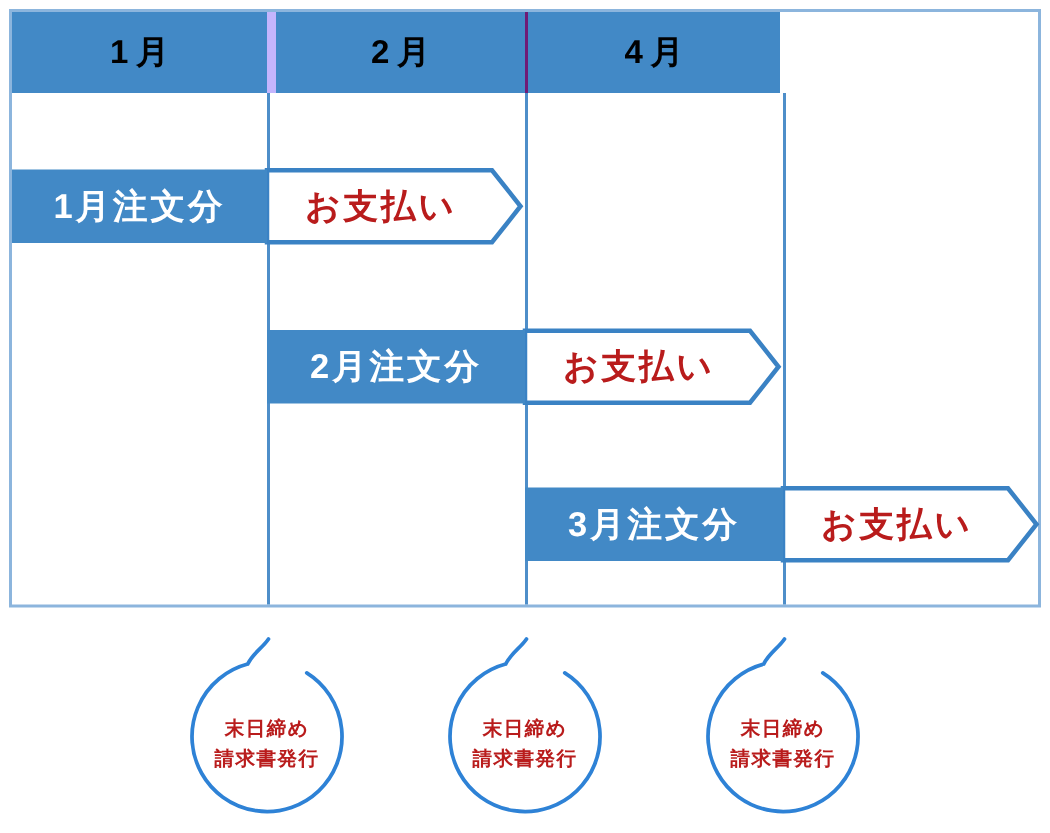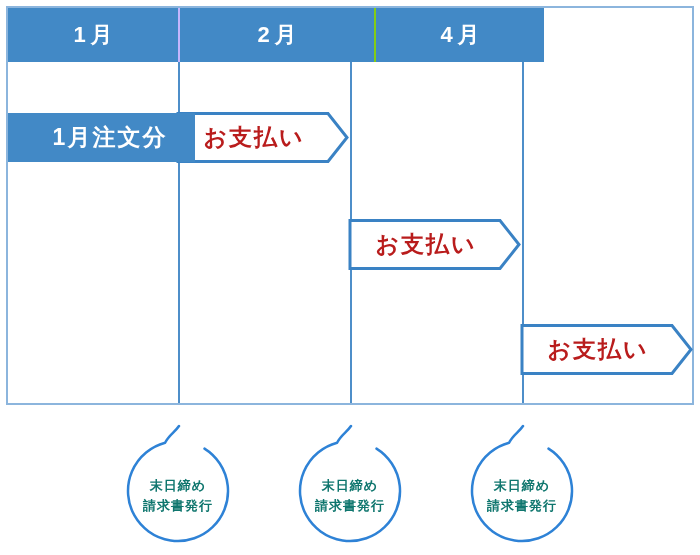--- a/index.html
+++ b/index.html
@@ -6,35 +6,35 @@
   body{font-family:"Liberation Sans","DejaVu Sans",sans-serif;}
   #stage{position:relative;width:700px;height:555px;background:#ffffff;overflow:hidden;}
 
   
   .sched-table{
     position:absolute;left:6px;top:6px;width:684px;height:395px;
     border:2px solid #8CB5DD;overflow:visible;background:#ffffff;
   }
   .hdr{position:absolute;left:0;top:0;width:684px;height:54px;display:flex;}
   .hdr-cell{
-    background:#4289C6;color:#ffffff;font-weight:bold;font-size:22px;
+    background:#4289C6;color:#000000;font-weight:bold;font-size:22px;
     display:flex;align-items:center;justify-content:center;
     letter-spacing:5px;text-indent:5px;box-sizing:border-box;
   }
   .hdr-cell.c1{width:170px;}
-  .hdr-cell.c2,.hdr-cell.c3{width:196px;border-left:2px solid #c4b5fd;}
-  .hdr-cell.c4{width:170px;border-left:2px solid #84cc16;}
+  .hdr-cell.c2,.hdr-cell.c3{width:172px;border-left:6px solid #c4b5fd;}
+  .hdr-cell.c4{width:170px;border-left:2px solid #701a75;}
 
   .vline{position:absolute;top:54px;width:2px;height:341px;background:#4E8EC9;}
   .vline.v1{left:170px;} .vline.v2{left:342px;} .vline.v3{left:514px;}
 
   .band{
     position:absolute;height:49px;background:#4289C6;
     display:flex;align-items:center;justify-content:center;
-    color:#ffffff;font-weight:bold;font-size:23px;letter-spacing:2px;padding-left:17px;
+    color:#ffffff;font-weight:bold;font-size:23px;letter-spacing:2px;
   }
   .band.b1{left:0;top:105px;width:170px;}
   .band.b2{left:170px;top:212px;width:172px;}
   .band.b3{left:342px;top:317px;width:172px;}
 
   .arrow-svg{position:absolute;width:174px;height:51px;overflow:visible;}
   .arrow-svg.a1{left:170px;top:104px;}
   .arrow-svg.a2{left:342px;top:211px;}
   .arrow-svg.a3{left:514px;top:316px;}
   .arrow-label{
@@ -44,21 +44,21 @@
   }
   .arrow-label.a1{left:170px;top:104px;}
   .arrow-label.a2{left:342px;top:211px;}
   .arrow-label.a3{left:514px;top:316px;}
 
   
   .bubble-svg{position:absolute;width:120px;height:126px;top:422px;overflow:visible;}
   .bubble-svg.p1{left:118px;} .bubble-svg.p2{left:290px;} .bubble-svg.p3{left:462px;}
   .bubble-line{
     position:absolute;width:110px;height:18px;text-align:center;
-    color:#0f766e;font-weight:bold;font-size:13px;letter-spacing:1px;
+    color:#b91c1c;font-weight:bold;font-size:13px;letter-spacing:1px;
   }
   .bubble-line.l1{top:477px;} .bubble-line.l2{top:497px;text-align:center;}
   .bubble-line.p1{left:123px;} .bubble-line.p2{left:295px;} .bubble-line.p3{left:467px;}
 </style>
 </head>
 <body>
 
 <div id="stage">
 
   <div class="sched-table">
@@ -77,20 +77,22 @@
       <polygon points="0,1.5 150,1.5 169,25.5 150,49.5 0,49.5" fill="#ffffff" stroke="#3A82C4" stroke-width="3" stroke-linejoin="miter"></polygon>
     </svg>
     <svg class="arrow-svg a2" viewBox="0 0 174 51">
       <polygon points="0,1.5 150,1.5 169,25.5 150,49.5 0,49.5" fill="#ffffff" stroke="#3A82C4" stroke-width="3" stroke-linejoin="miter"></polygon>
     </svg>
     <svg class="arrow-svg a3" viewBox="0 0 174 51">
       <polygon points="0,1.5 150,1.5 169,25.5 150,49.5 0,49.5" fill="#ffffff" stroke="#3A82C4" stroke-width="3" stroke-linejoin="miter"></polygon>
     </svg>
 
     <div class="band b1">1月注文分</div>
+    <div class="band b2">2月注文分</div>
+    <div class="band b3">3月注文分</div>
 
     <div class="arrow-label a1">お支払い</div>
     <div class="arrow-label a2">お支払い</div>
     <div class="arrow-label a3">お支払い</div>
 
   </div>
 
   <svg class="bubble-svg p1" viewBox="0 0 120 126">
     <path d="M 61 4 C 57 10 51 13 47.1 20.7 A 50 50 0 1 0 86.5 26.6" fill="none" stroke="#2E82D6" stroke-width="2.5" stroke-linecap="round"></path>
   </svg>

